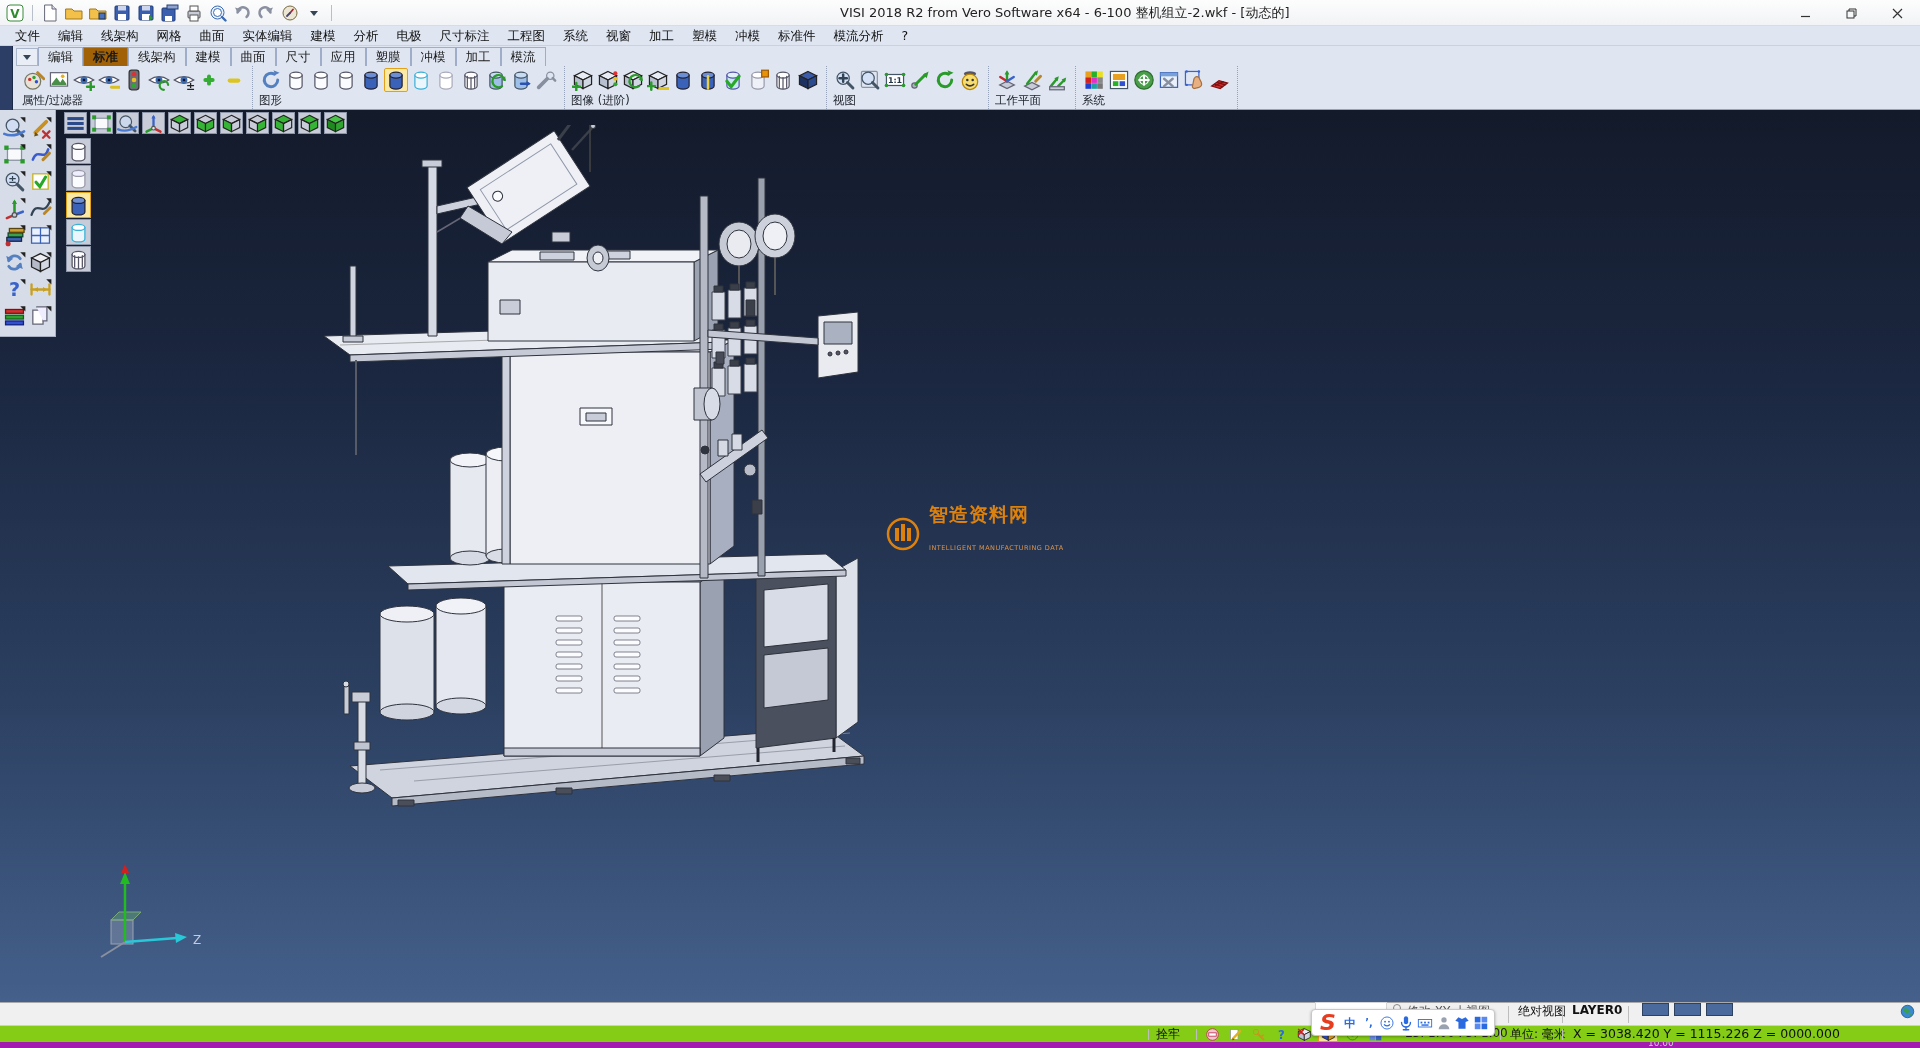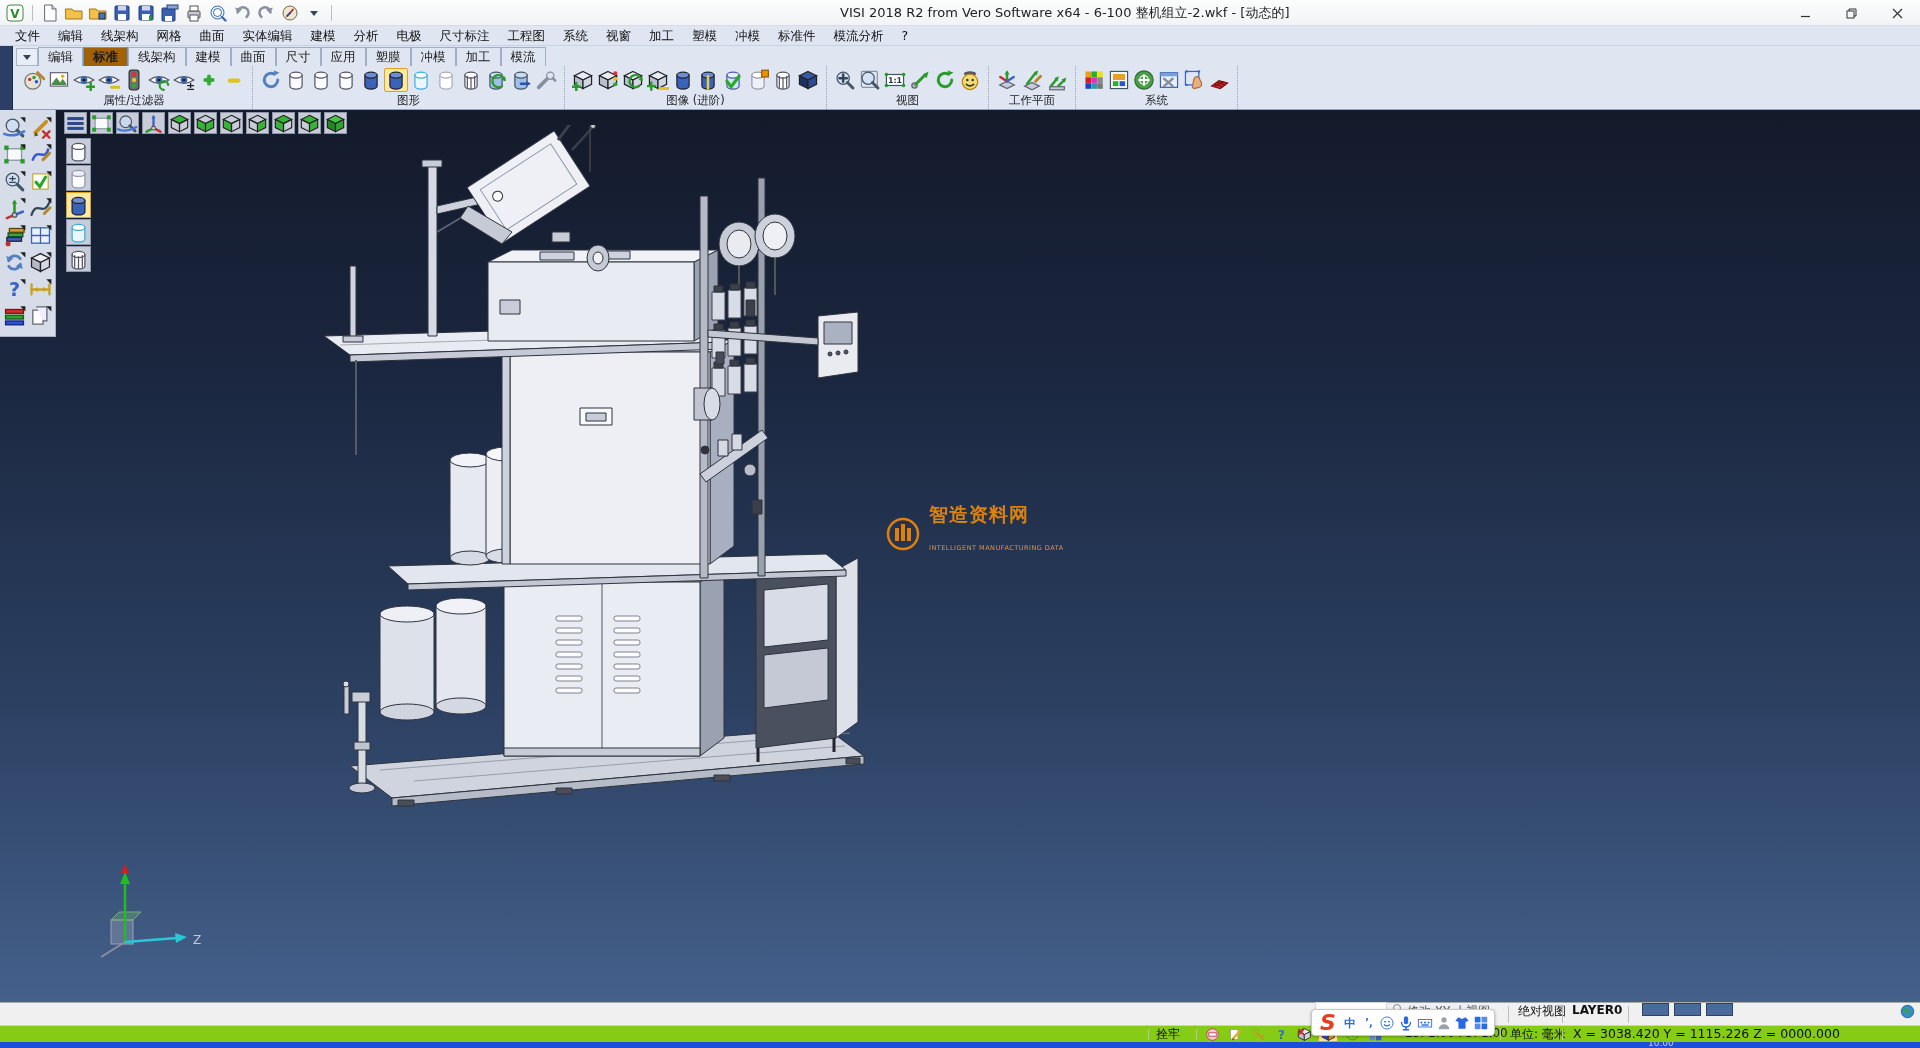--- a/index.html
+++ b/index.html
@@ -25,21 +25,21 @@
   .tabsrow{position:absolute;left:0;top:46px;width:1920px;height:20px;background:#dfe6f2;display:flex;align-items:flex-end}
   .navy-block{position:absolute;left:0;top:46px;width:13px;height:64px;background:#2c3e66;border-right:1px solid #1d2a47;z-index:5}
   .tab-caret{margin-left:16px;width:22px;height:18px;display:flex;align-items:center;justify-content:center;border:1px solid #aab6cc;background:#e8edf6}
   .tab{height:19px;line-height:18px;padding:0 9px;font-size:12.5px;border:1px solid #9fadc8;border-bottom:none;background:#dfe6f2;white-space:nowrap}
   .tab.sel{background:#a16207;border-color:#6a94cc;font-weight:bold}
   
   .ribbon{position:absolute;left:0;top:66px;width:1920px;height:44px;background:#dfe6f2;border-bottom:1px solid #93a2c0;
           display:flex;align-items:stretch;padding-left:16px}
   .rgroup{display:flex;flex-direction:column;justify-content:flex-start;border-right:1px dotted #96a2ba;padding:1px 6px 0 6px}
   .rgroup .ricons{display:flex;align-items:center;gap:1px;height:26px}
-  .rgroup .rlabel{height:16px;line-height:15px;text-align:center;font-size:11.5px;color:#20242c;white-space:nowrap}
+  .rgroup .rlabel{height:16px;line-height:15px;font-size:11.5px;color:#20242c;white-space:nowrap}
   .rbtn{width:24px;height:24px;display:flex;align-items:center;justify-content:center;border:1px solid transparent;border-radius:2px}
   .rbtn.sel{background:#fbe9a6;border-color:#e3a019}
   
   .viewport{position:absolute;left:0;top:110px;width:1920px;height:892px;
             background:linear-gradient(180deg,#131a2a 0%,#1b2740 30%,#2b3f60 65%,#44608b 100%);overflow:hidden}
   .vp-topbar{position:absolute;left:64px;top:2px;display:flex;align-items:center;gap:3px}
   .vp-btn{width:23px;height:22px;background:#c7ccd8;border:1px solid #8d95a9;display:flex;align-items:center;justify-content:center}
   .left-panel{position:absolute;left:0;top:-6px;width:56px;background:#d6dce8;border:1px solid #a9b1c2;border-left:none;padding:2px 3px 4px 3px}
   .grip{height:5px;border-top:2px dotted #9aa3b5;margin:1px 2px 3px 2px}
   .lp-row{display:flex;justify-content:space-between;margin-bottom:4px}
@@ -48,21 +48,21 @@
   .cs-btn{width:25px;height:26px;background:#c7ccd8;border:1px solid #8d95a9;display:flex;align-items:center;justify-content:center}
   .cs-btn.sel{background:#fbe9a6;border:1px solid #e3a019}
   .machine{position:absolute;left:320px;top:15px;width:560px;height:690px}
   .watermark{position:absolute;left:885px;top:392px;display:flex;align-items:flex-end;gap:8px;opacity:.95}
   .wm-title{font-size:19px;font-weight:bold;color:#e8860a;letter-spacing:1px;white-space:nowrap}
   .wm-sub{font-size:6.5px;color:#e8984a;letter-spacing:.5px;white-space:nowrap;margin-top:16px}
   .triad{position:absolute;left:75px;top:752px;width:130px;height:105px}
   
   .status1{position:absolute;left:0;top:1002px;width:1920px;height:23px;background:#f0f0f0;border-top:1px solid #a9a9a9;z-index:10}
   .status2{position:absolute;left:0;top:1025px;width:1920px;height:17px;background:#84cc16;border-top:1px solid #cfcfcf;z-index:10}
-  .strip{position:absolute;left:0;top:1042px;width:1920px;height:6px;background:#1d4ed8;z-index:10;overflow:hidden}
+  .strip{position:absolute;left:0;top:1042px;width:1920px;height:6px;background:#a21caf;z-index:10;overflow:hidden}
   .strip-text{position:absolute;left:1648px;top:-4px;font-size:9px;color:#cfcfcf}
   .s-item{position:absolute;top:0;height:100%;display:flex;align-items:flex-start;font-size:12px;color:#111;white-space:nowrap}
   .s-sep{position:absolute;top:3px;width:1px;background:#bdbdbd}
   .s-sep1{height:17px}.s-sep2{height:11px}
   .swatch{width:27px;height:13px;background:#4a6a9e;border:1px solid #2d4160;margin-right:5px}
   .s-ico{width:18px;height:16px;display:flex;align-items:center;justify-content:center}
   .s-ico svg{width:15px;height:15px}
   .s-ico.sel{background:#f8e49a;border:1px solid #e3a019;width:20px;height:16px}
   
   .ime{position:absolute;left:1311px;top:1009px;width:184px;height:27px;background:#fff;border:1px solid #c8c8c8;

